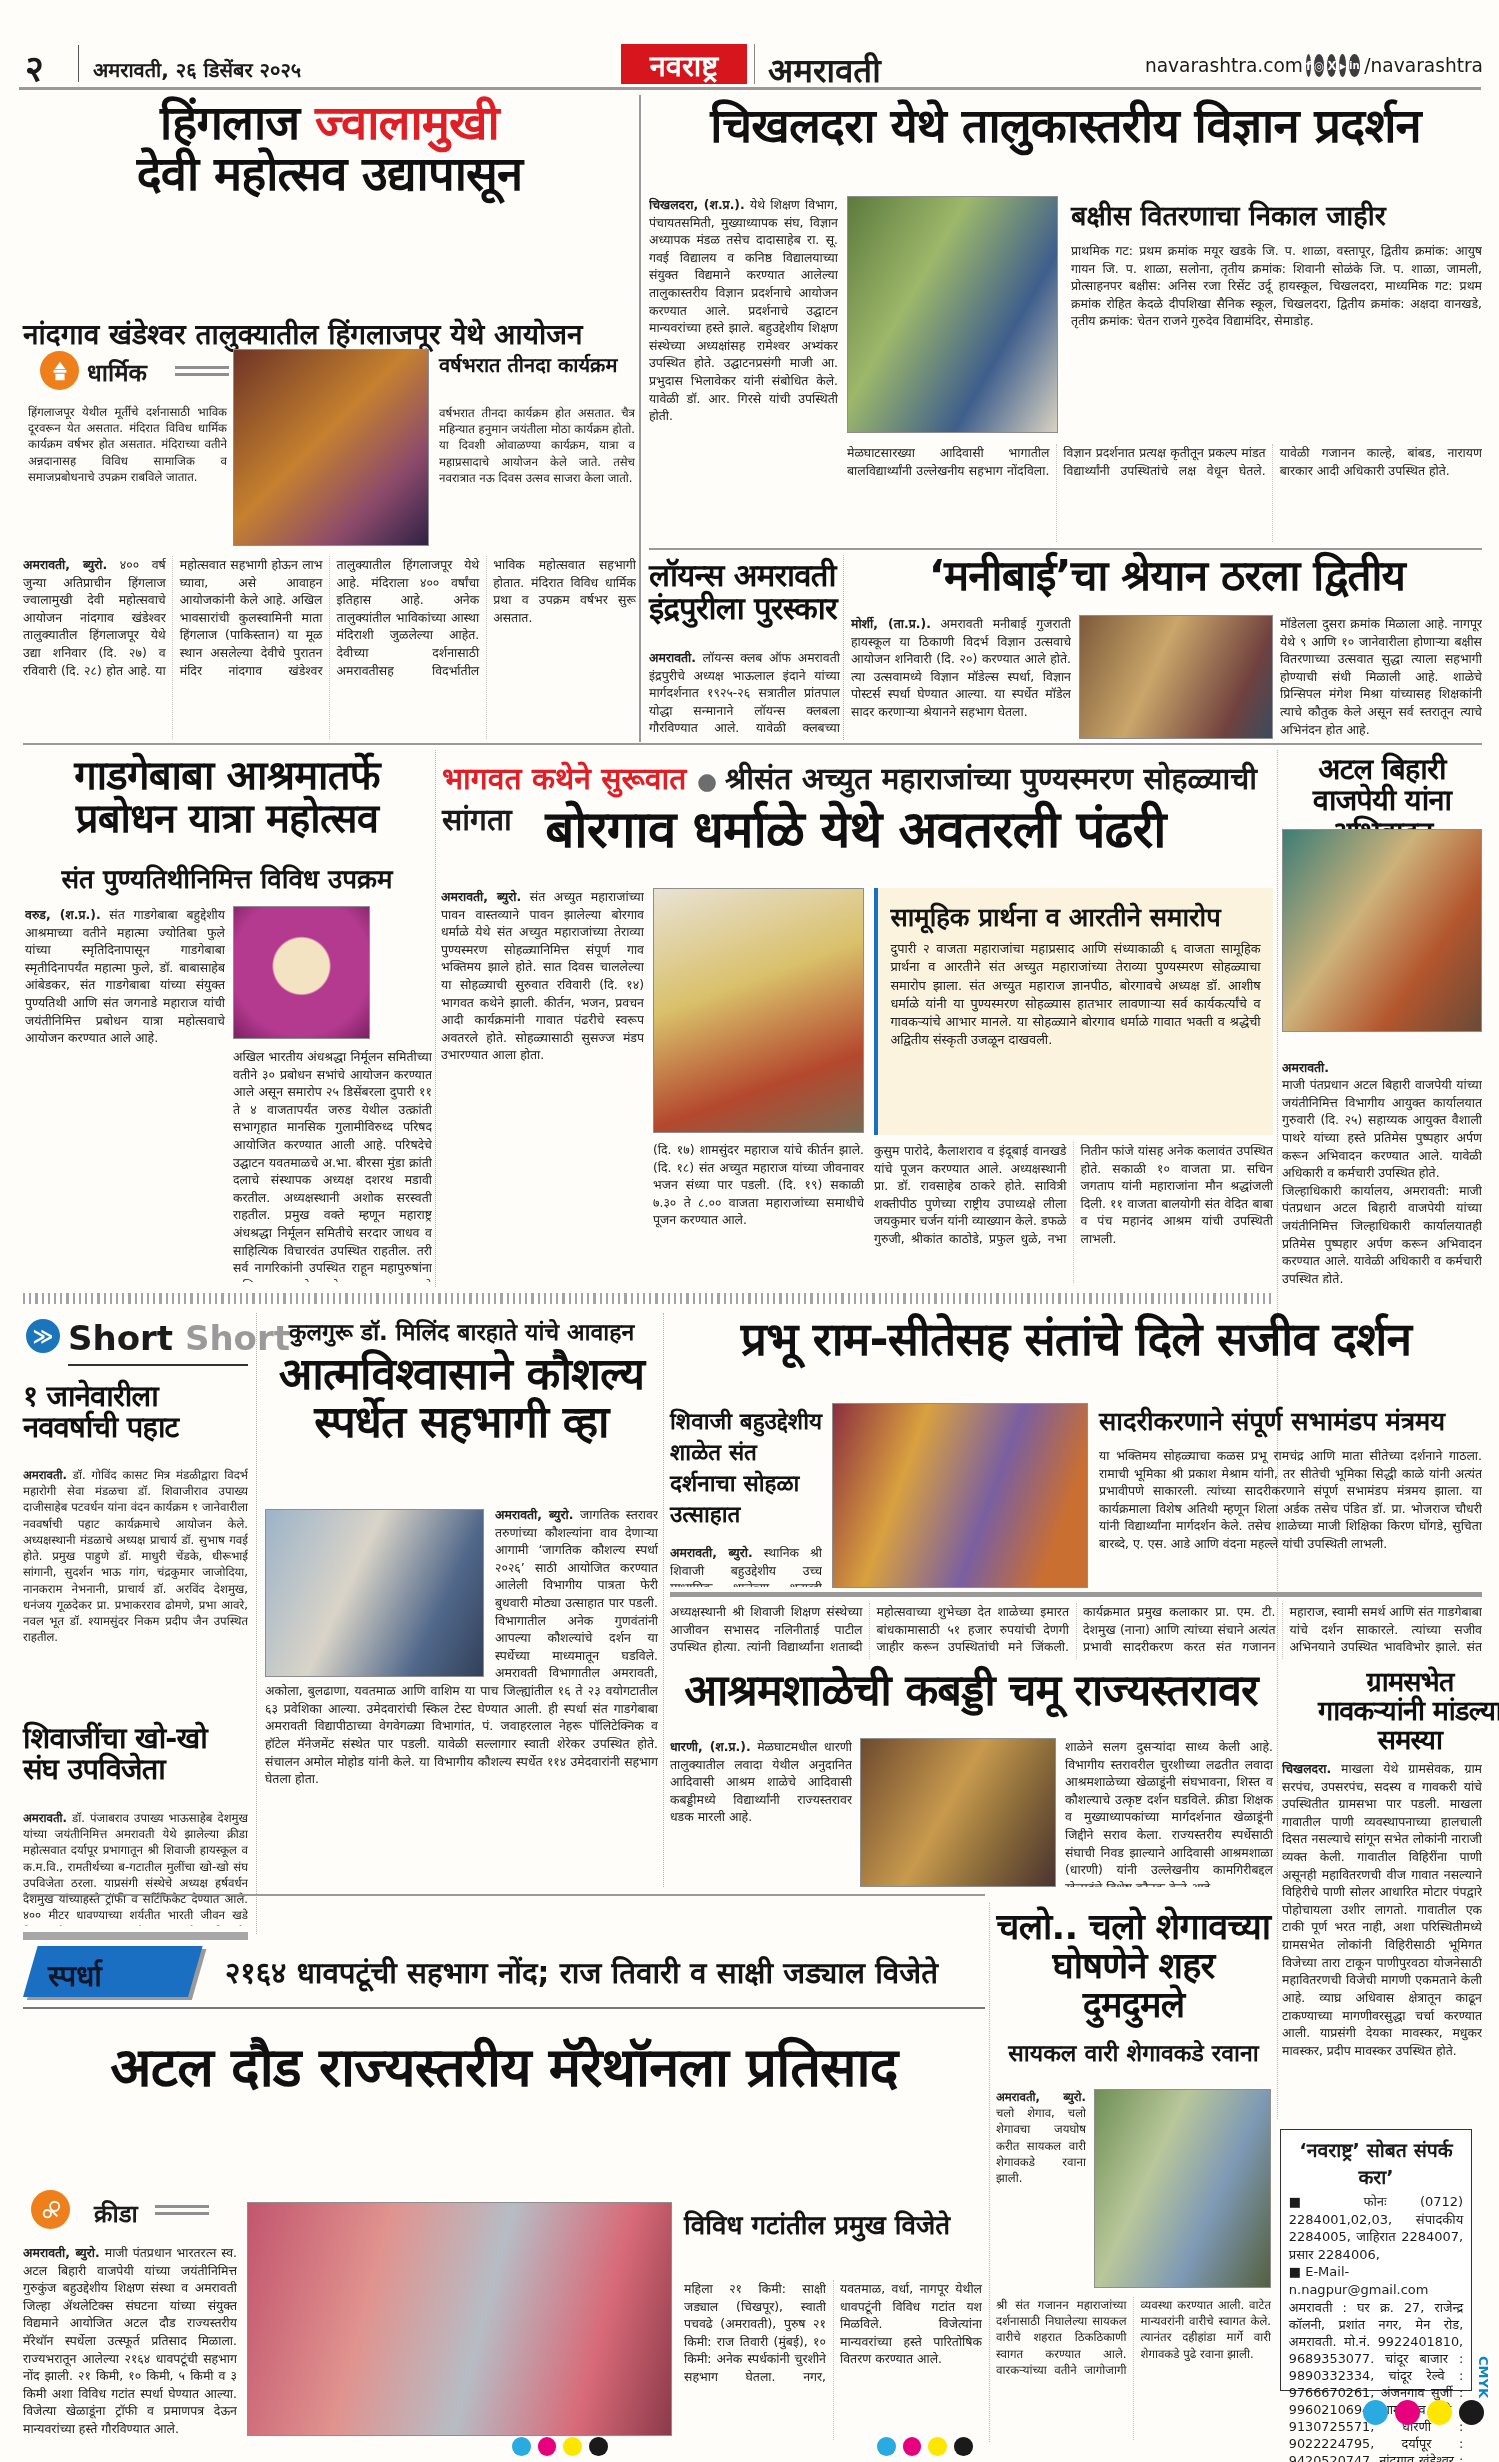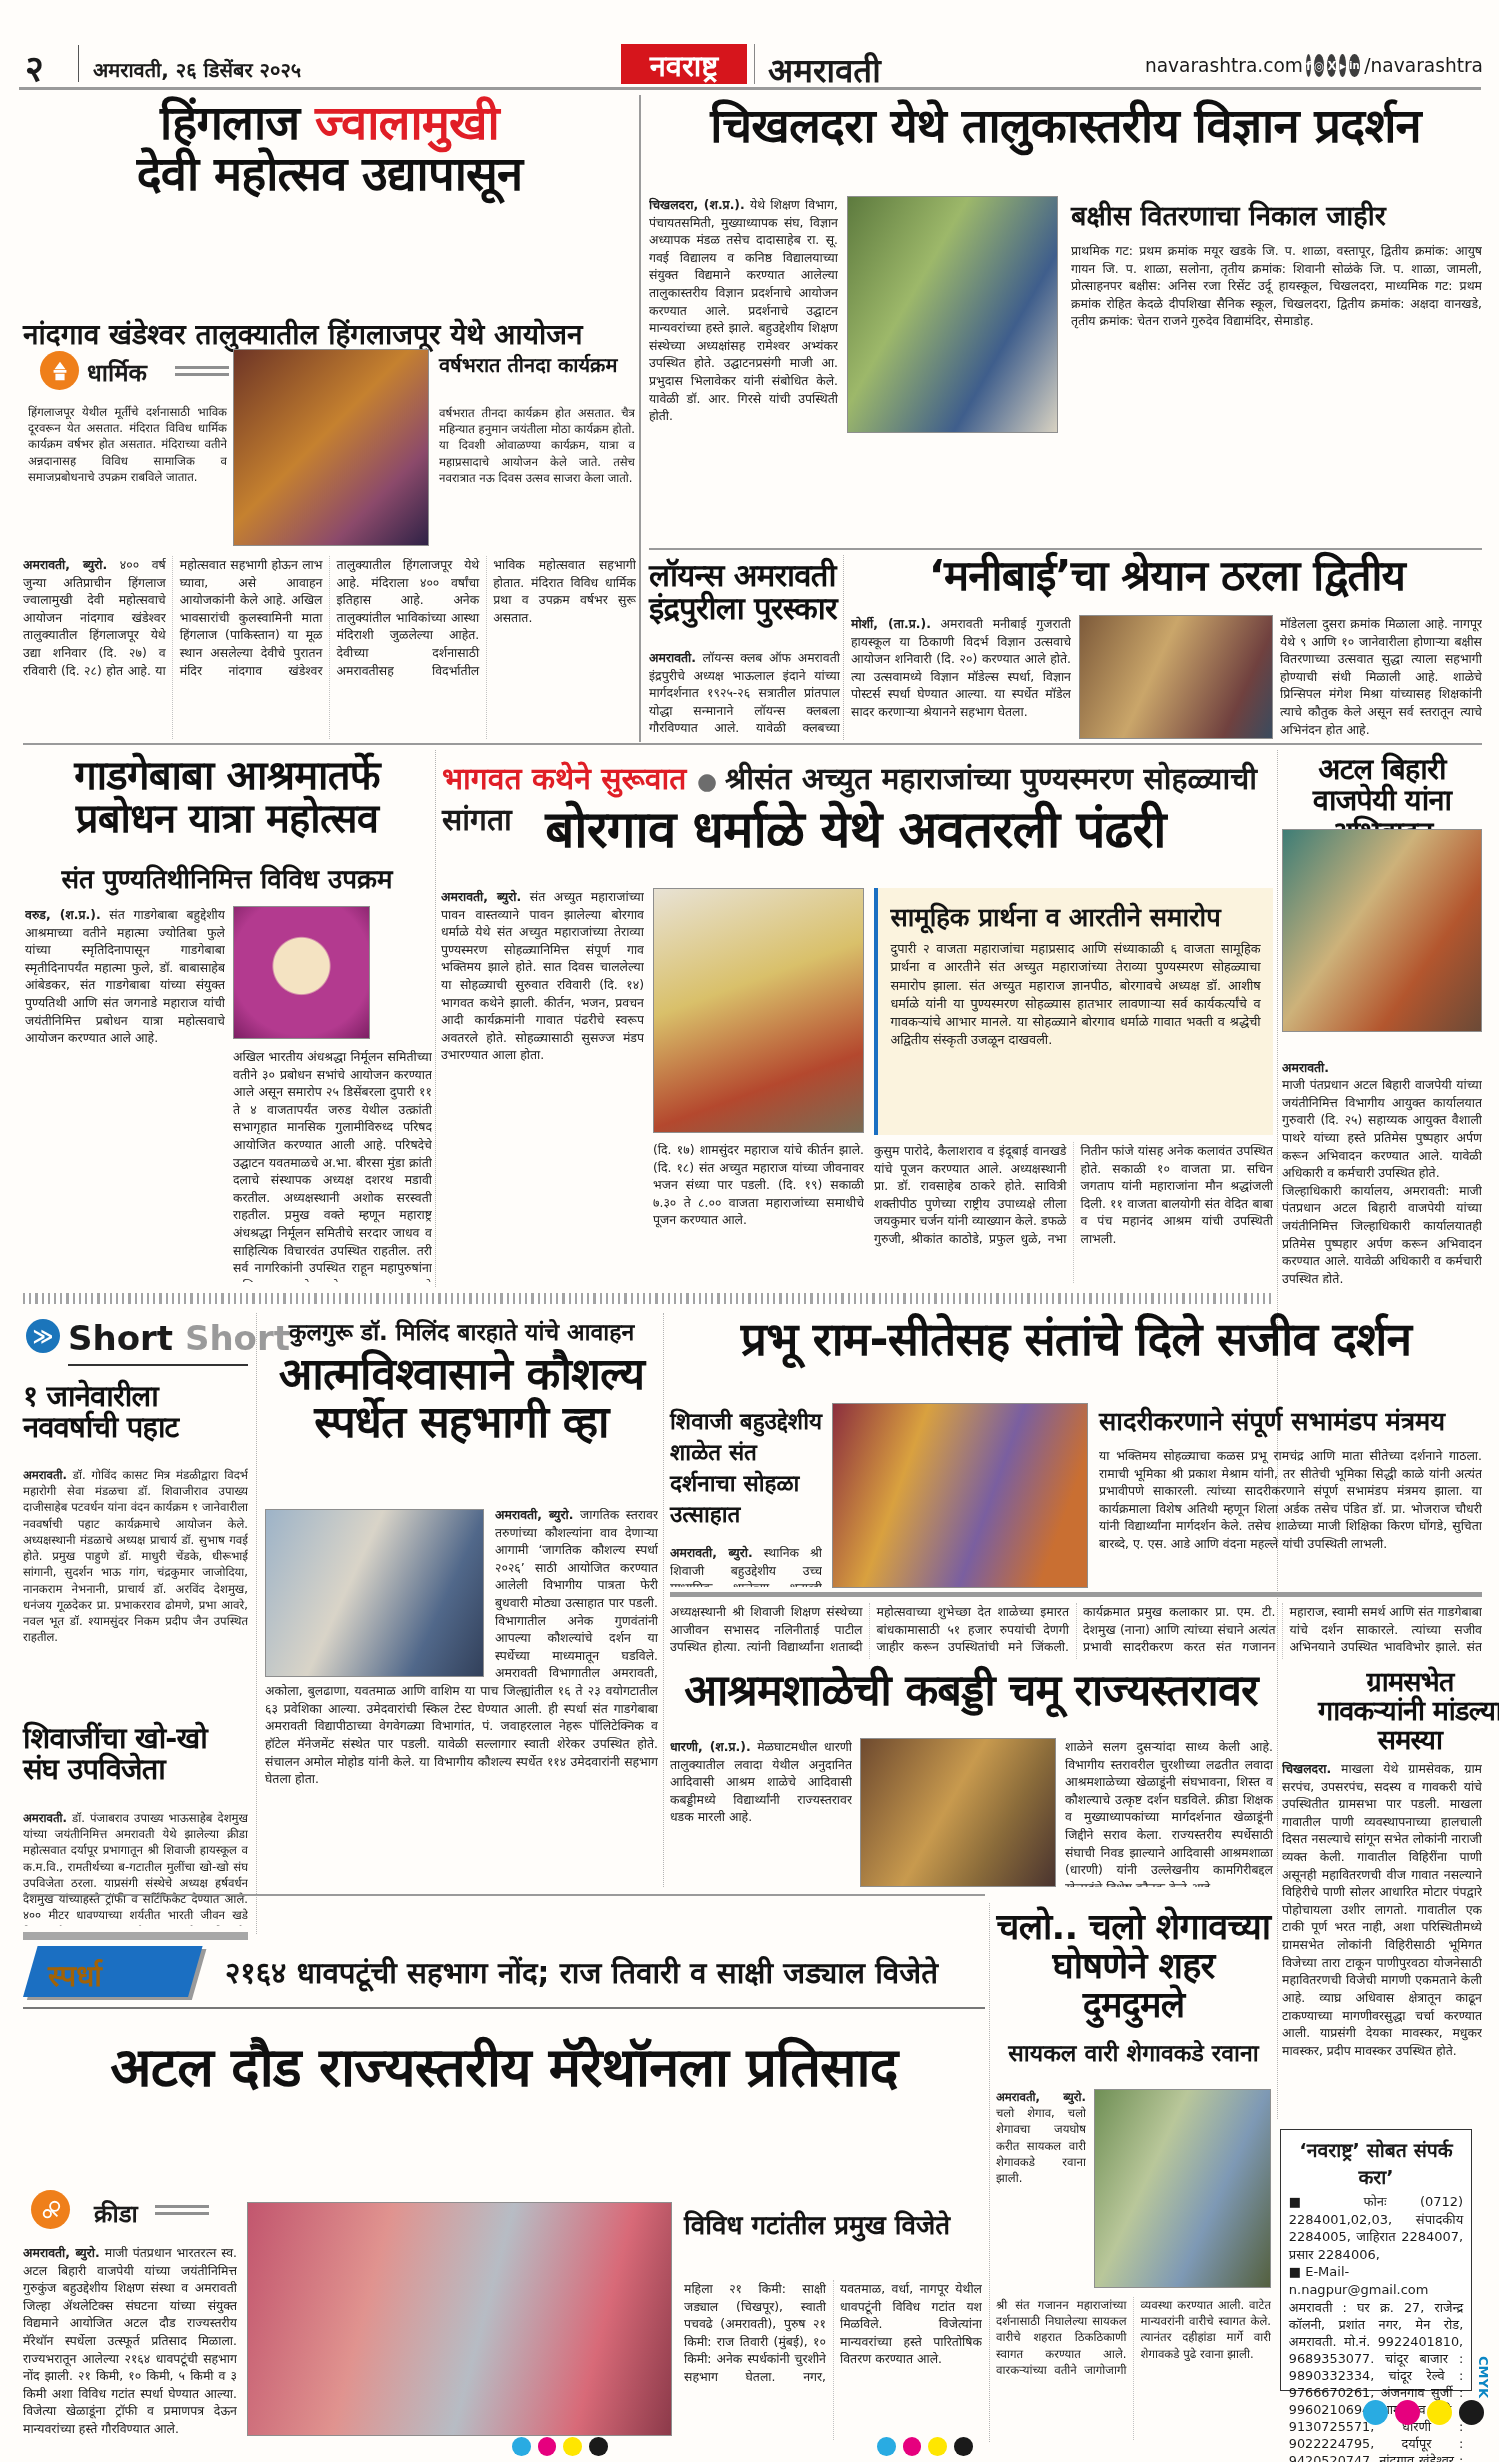--- a/index.html
+++ b/index.html
@@ -86,20 +86,21 @@
 
   <div class="b hl ctr" style="left:649px;top:101px;width:833px;font-size:47px;">चिखलदरा येथे तालुकास्तरीय विज्ञान प्रदर्शन</div>
 
   <div class="b body-txt" style="left:649px;top:196px;width:189px;height:348px;overflow:hidden;">
     <b class="dl">चिखलदरा, (श.प्र.).</b>
     <span>येथे शिक्षण विभाग, पंचायतसमिती, मुख्याध्यापक संघ, विज्ञान अध्यापक मंडळ तसेच दादासाहेब रा. सू. गवई विद्यालय व कनिष्ठ विद्यालयाच्या संयुक्त विद्यमाने करण्यात आलेल्या तालुकास्तरीय विज्ञान प्रदर्शनाचे आयोजन करण्यात आले. प्रदर्शनाचे उद्घाटन मान्यवरांच्या हस्ते झाले. बहुउद्देशीय शिक्षण संस्थेच्या अध्यक्षांसह रामेश्वर अभ्यंकर उपस्थित होते. उद्घाटनप्रसंगी माजी आ. प्रभुदास भिलावेकर यांनी संबोधित केले. यावेळी डॉ. आर. गिरसे यांची उपस्थिती होती.</span>
   </div>
   <div class="b photo" style="left:847px;top:196px;width:211px;height:237px;background:linear-gradient(120deg,#5d7a3e,#9db86a 35%,#3f5e8c 70%,#d8d2c2);"></div>
   <div class="b subhead" style="left:1071px;top:196px;width:411px;font-size:27px;">बक्षीस वितरणाचा निकाल जाहीर</div>
   <div class="b body-txt" style="left:1071px;top:242px;width:411px;height:191px;overflow:hidden;">प्राथमिक गट: प्रथम क्रमांक मयूर खडके जि. प. शाळा, वस्तापूर, द्वितीय क्रमांक: आयुष गायन जि. प. शाळा, सलोना, तृतीय क्रमांक: शिवानी सोळंके जि. प. शाळा, जामली, प्रोत्साहनपर बक्षीस: अनिस रजा रिसेंट उर्दू हायस्कूल, चिखलदरा, माध्यमिक गट: प्रथम क्रमांक रोहित केदळे दीपशिखा सैनिक स्कूल, चिखलदरा, द्वितीय क्रमांक: अक्षदा वानखडे, तृतीय क्रमांक: चेतन राजने गुरुदेव विद्यामंदिर, सेमाडोह.</div>
+  <div class="b body-txt cols3" style="left:847px;top:444px;width:635px;height:98px;overflow:hidden;">मेळघाटसारख्या आदिवासी भागातील बालविद्यार्थ्यांनी उल्लेखनीय सहभाग नोंदविला. विज्ञान प्रदर्शनात प्रत्यक्ष कृतीतून प्रकल्प मांडत विद्यार्थ्यांनी उपस्थितांचे लक्ष वेधून घेतले. यावेळी गजानन काल्हे, बांबड, नारायण बारकार आदी अधिकारी उपस्थित होते.</div>
   <div class="b hrule" style="left:649px;top:548px;width:833px;height:2.3px;"></div>
 
   <div class="b hl" style="left:649px;top:559px;width:191px;font-size:31px;">लॉयन्स अमरावती इंद्रपुरीला पुरस्कार</div>
   <div class="b body-txt" style="left:649px;top:649px;width:191px;height:88px;overflow:hidden;">
     <b class="dl">अमरावती.</b>
     <span>लॉयन्स क्लब ऑफ अमरावती इंद्रपुरीचे अध्यक्ष भाऊलाल इंदाने यांच्या मार्गदर्शनात १९२५-२६ सत्रातील प्रांतपाल योद्धा सन्मानाने लॉयन्स क्लबला गौरविण्यात आले. यावेळी क्लबच्या पदाधिकाऱ्यांनी सन्मानित सदस्यांचे अभिनंदन केले.</span>
   </div>
   <div class="b vrule" style="left:843px;top:555px;height:185px;"></div>
 
   <div class="b hl ctr" style="left:851px;top:553px;width:632px;font-size:42px;">‘मनीबाई’चा श्रेयान ठरला द्वितीय</div>
@@ -208,21 +209,21 @@
 
   <div class="b hl ctr" style="left:1282px;top:1667px;width:200px;font-size:27px;margin-left:28px;">ग्रामसभेत गावकऱ्यांनी मांडल्या समस्या</div>
   <div class="b body-txt" style="left:1282px;top:1760px;width:200px;height:360px;overflow:hidden;">
     <b class="dl">चिखलदरा.</b>
     <span>माखला येथे ग्रामसेवक, ग्राम सरपंच, उपसरपंच, सदस्य व गावकरी यांचे उपस्थितीत ग्रामसभा पार पडली. माखला गावातील पाणी व्यवस्थापनाच्या हालचाली दिसत नसल्याचे सांगून सभेत लोकांनी नाराजी व्यक्त केली. गावातील विहिरींना पाणी असूनही महावितरणची वीज गावात नसल्याने विहिरीचे पाणी सोलर आधारित मोटार पंपद्वारे पोहोचायला उशीर लागतो. गावातील एक टाकी पूर्ण भरत नाही, अशा परिस्थितीमध्ये ग्रामसभेत लोकांनी विहिरीसाठी भूमिगत विजेच्या तारा टाकून पाणीपुरवठा योजनेसाठी महावितरणची विजेची मागणी एकमताने केली आहे. व्याघ्र अधिवास क्षेत्रातून काढून टाकण्याच्या मागणीवरसुद्धा चर्चा करण्यात आली. याप्रसंगी देयका मावस्कर, मधुकर मावस्कर, प्रदीप मावस्कर उपस्थित होते.</span>
   </div>
 
   <div class="b hrule" style="left:23px;top:1894px;width:962px;height:2.3px;"></div>
 
   <div class="b" style="left:23px;top:1946px;width:165px;height:51px;background:#1b6fc2;transform:skewX(-16deg);transform-origin:bottom left;box-shadow:4.7px 3.1px 0 #9a9a9a;"></div>
-  <div class="b" style="left:48px;top:1954px;font-size:29.5px;font-weight:700;color:#a16207;">स्पर्धा</div>
+  <div class="b" style="left:48px;top:1954px;font-size:29.5px;font-weight:700;color:#0f172a;">स्पर्धा</div>
   <div class="b subhead" style="left:225px;top:1951px;width:761px;font-size:29.5px;">२१६४ धावपटूंची सहभाग नोंद;  राज तिवारी व साक्षी जड्याल विजेते</div>
   <div class="b" style="left:23px;top:2007px;width:962px;height:1.6px;background:#777;"></div>
 
   <div class="b hl ctr" style="left:23px;top:2039px;width:962px;font-size:54px;">अटल दौड राज्यस्तरीय मॅरेथॉनला प्रतिसाद</div>
 
   <div class="b badge-circ" style="left:31px;top:2190px;width:39px;height:39px;background:#ef7f1a;">
     <svg width="22" height="22" viewBox="0 0 24 24">
         <circle cx="8" cy="16" r="4" fill="none" stroke="#fff" stroke-width="2"></circle>
         <circle cx="16" cy="8" r="5" fill="none" stroke="#fff" stroke-width="2"></circle>
         <line x1="12" y1="12" x2="19" y2="19" stroke="#fff" stroke-width="2"></line>

